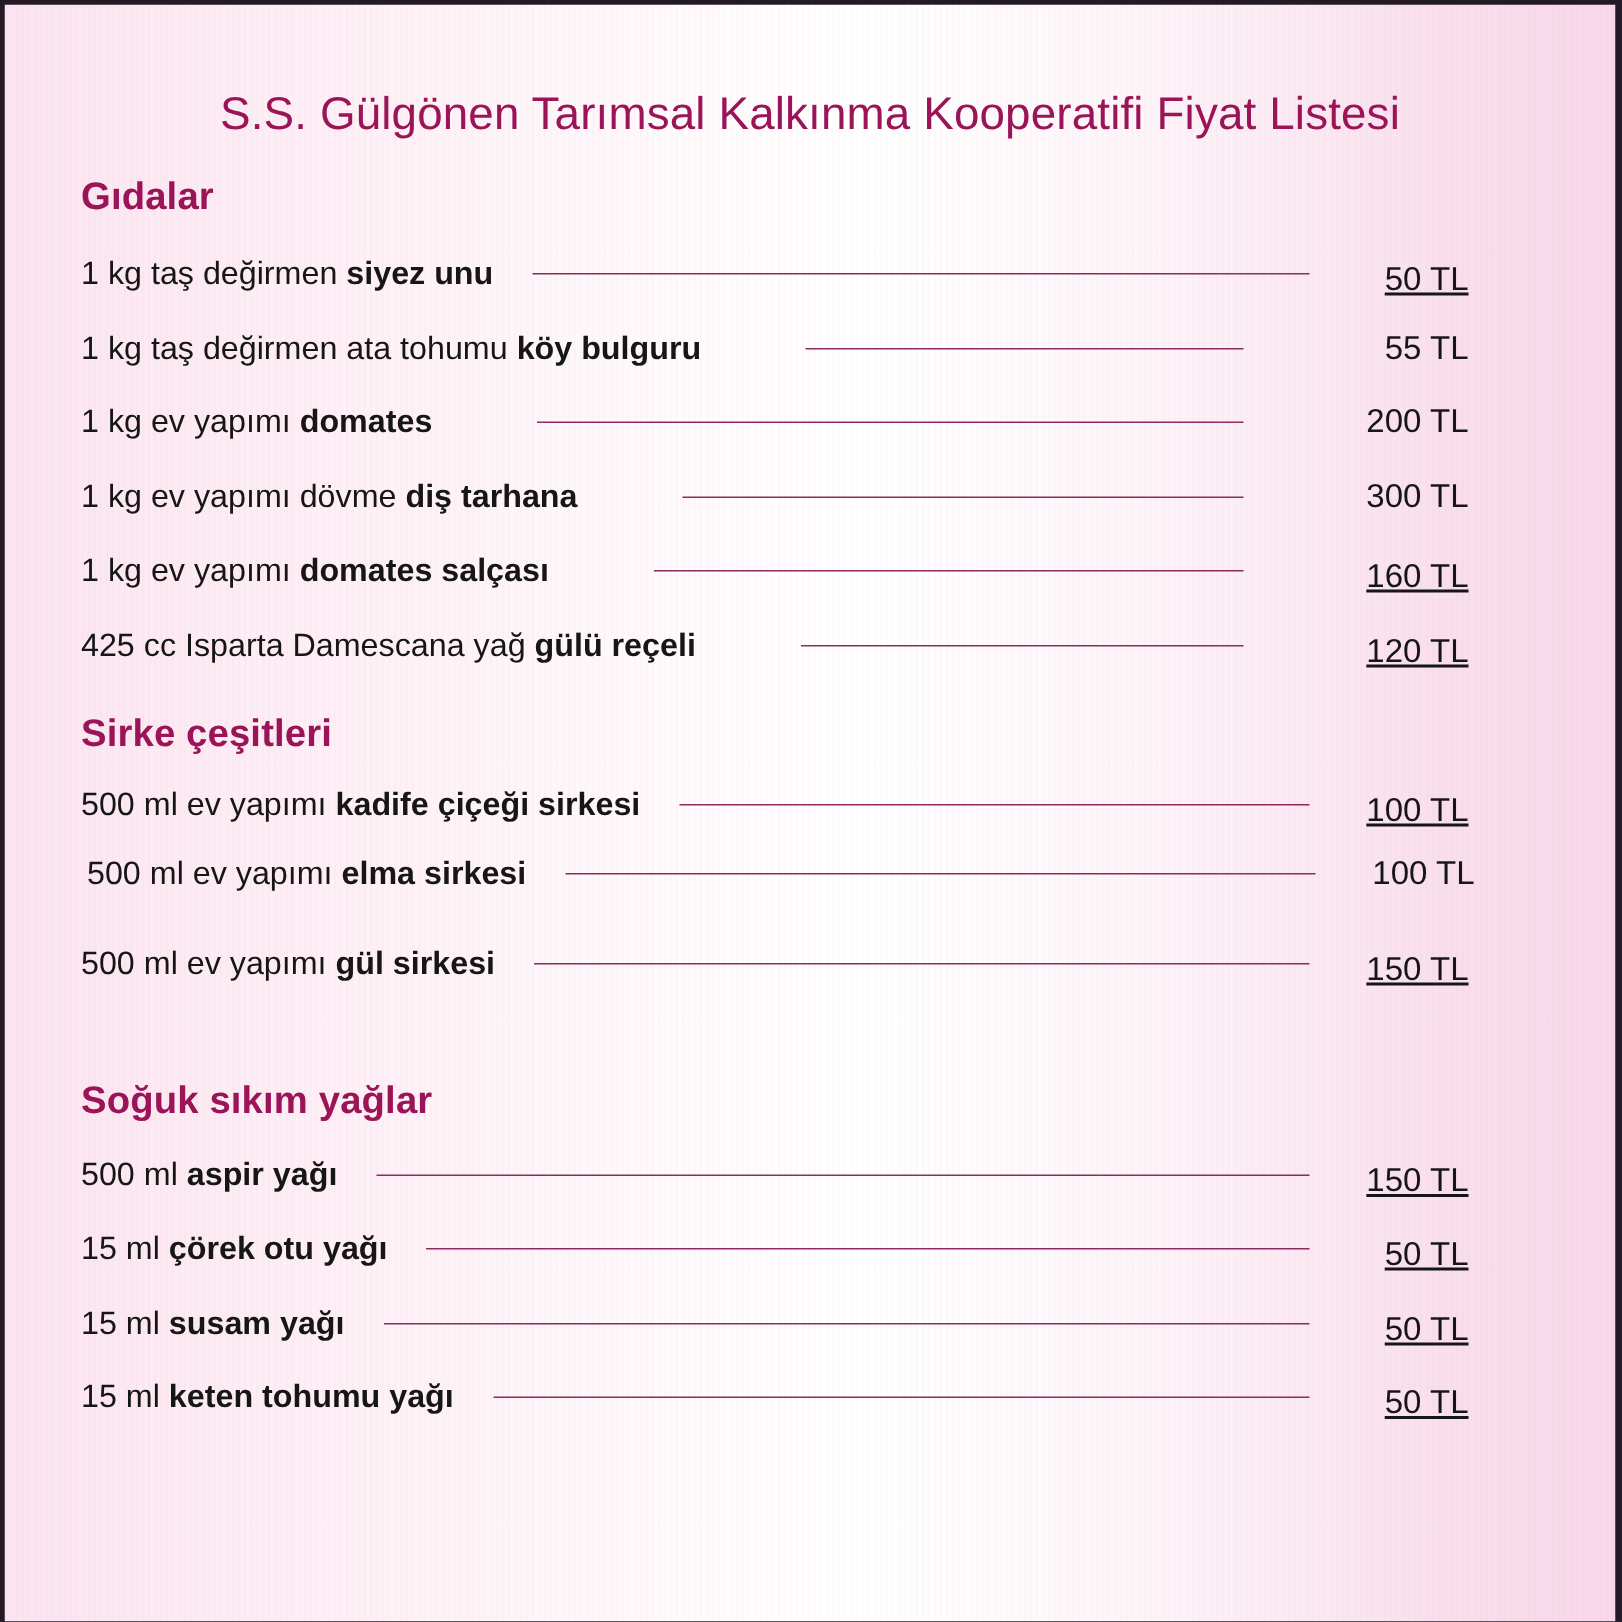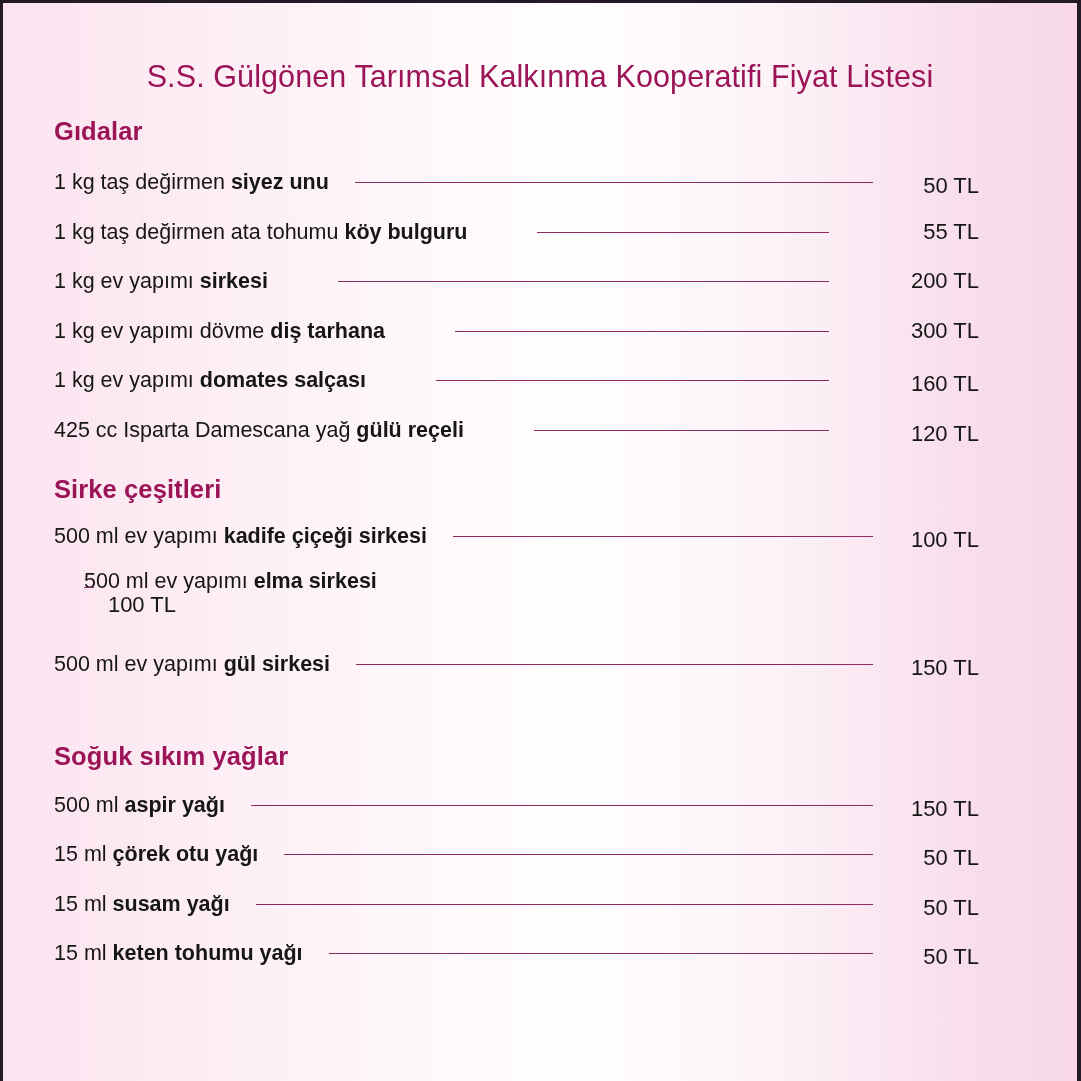--- a/index.html
+++ b/index.html
@@ -137,24 +137,24 @@
   .section-gidalar .row { margin-bottom: 0; }
   .section-gidalar .row + .row { margin-top: 27px; gap: 44px; }
 
   .section-sirke .row + .row { margin-top: 27px; }
   .section-sirke .row.r2 { margin-top: 24px; }
   .section-sirke .row.r3 { margin-top: 37px; }
 
   .section-yaglar .row + .row { margin-top: 27px; }
 
   
-  .row.indent-sm { padding-left: 4px; flex-direction: column; }
-
-  
-  .row.price-down .row-price { position: relative; top: 4px; }
+  .row.indent-sm { padding-left: 4px; }
+
+  
+  .row.price-down .row-price { position: relative; top: 4px; text-decoration: underline; }
 </style>
 </head>
 <body>
 
 <div id="poster">
   <div class="inner">
 
     <div class="poster-title">S.S. Gülgönen Tarımsal Kalkınma Kooperatifi Fiyat Listesi</div>
 
     <div class="section section-gidalar">
@@ -166,21 +166,21 @@
         <div class="row-price">50 TL</div>
       </div>
 
       <div class="row r2">
         <div class="row-label"><span>1 kg taş değirmen ata tohumu </span><b>köy bulguru</b></div>
         <div class="row-leader"></div>
         <div class="row-price">55 TL</div>
       </div>
 
       <div class="row r3">
-        <div class="row-label"><span>1 kg ev yapımı </span><b>sirkesi</b></div>
+        <div class="row-label"><span>1 kg ev yapımı </span><b>domates</b></div>
         <div class="row-leader"></div>
         <div class="row-price">200 TL</div>
       </div>
 
       <div class="row r4">
         <div class="row-label"><span>1 kg ev yapımı dövme </span><b>diş tarhana</b></div>
         <div class="row-leader"></div>
         <div class="row-price">300 TL</div>
       </div>
 

